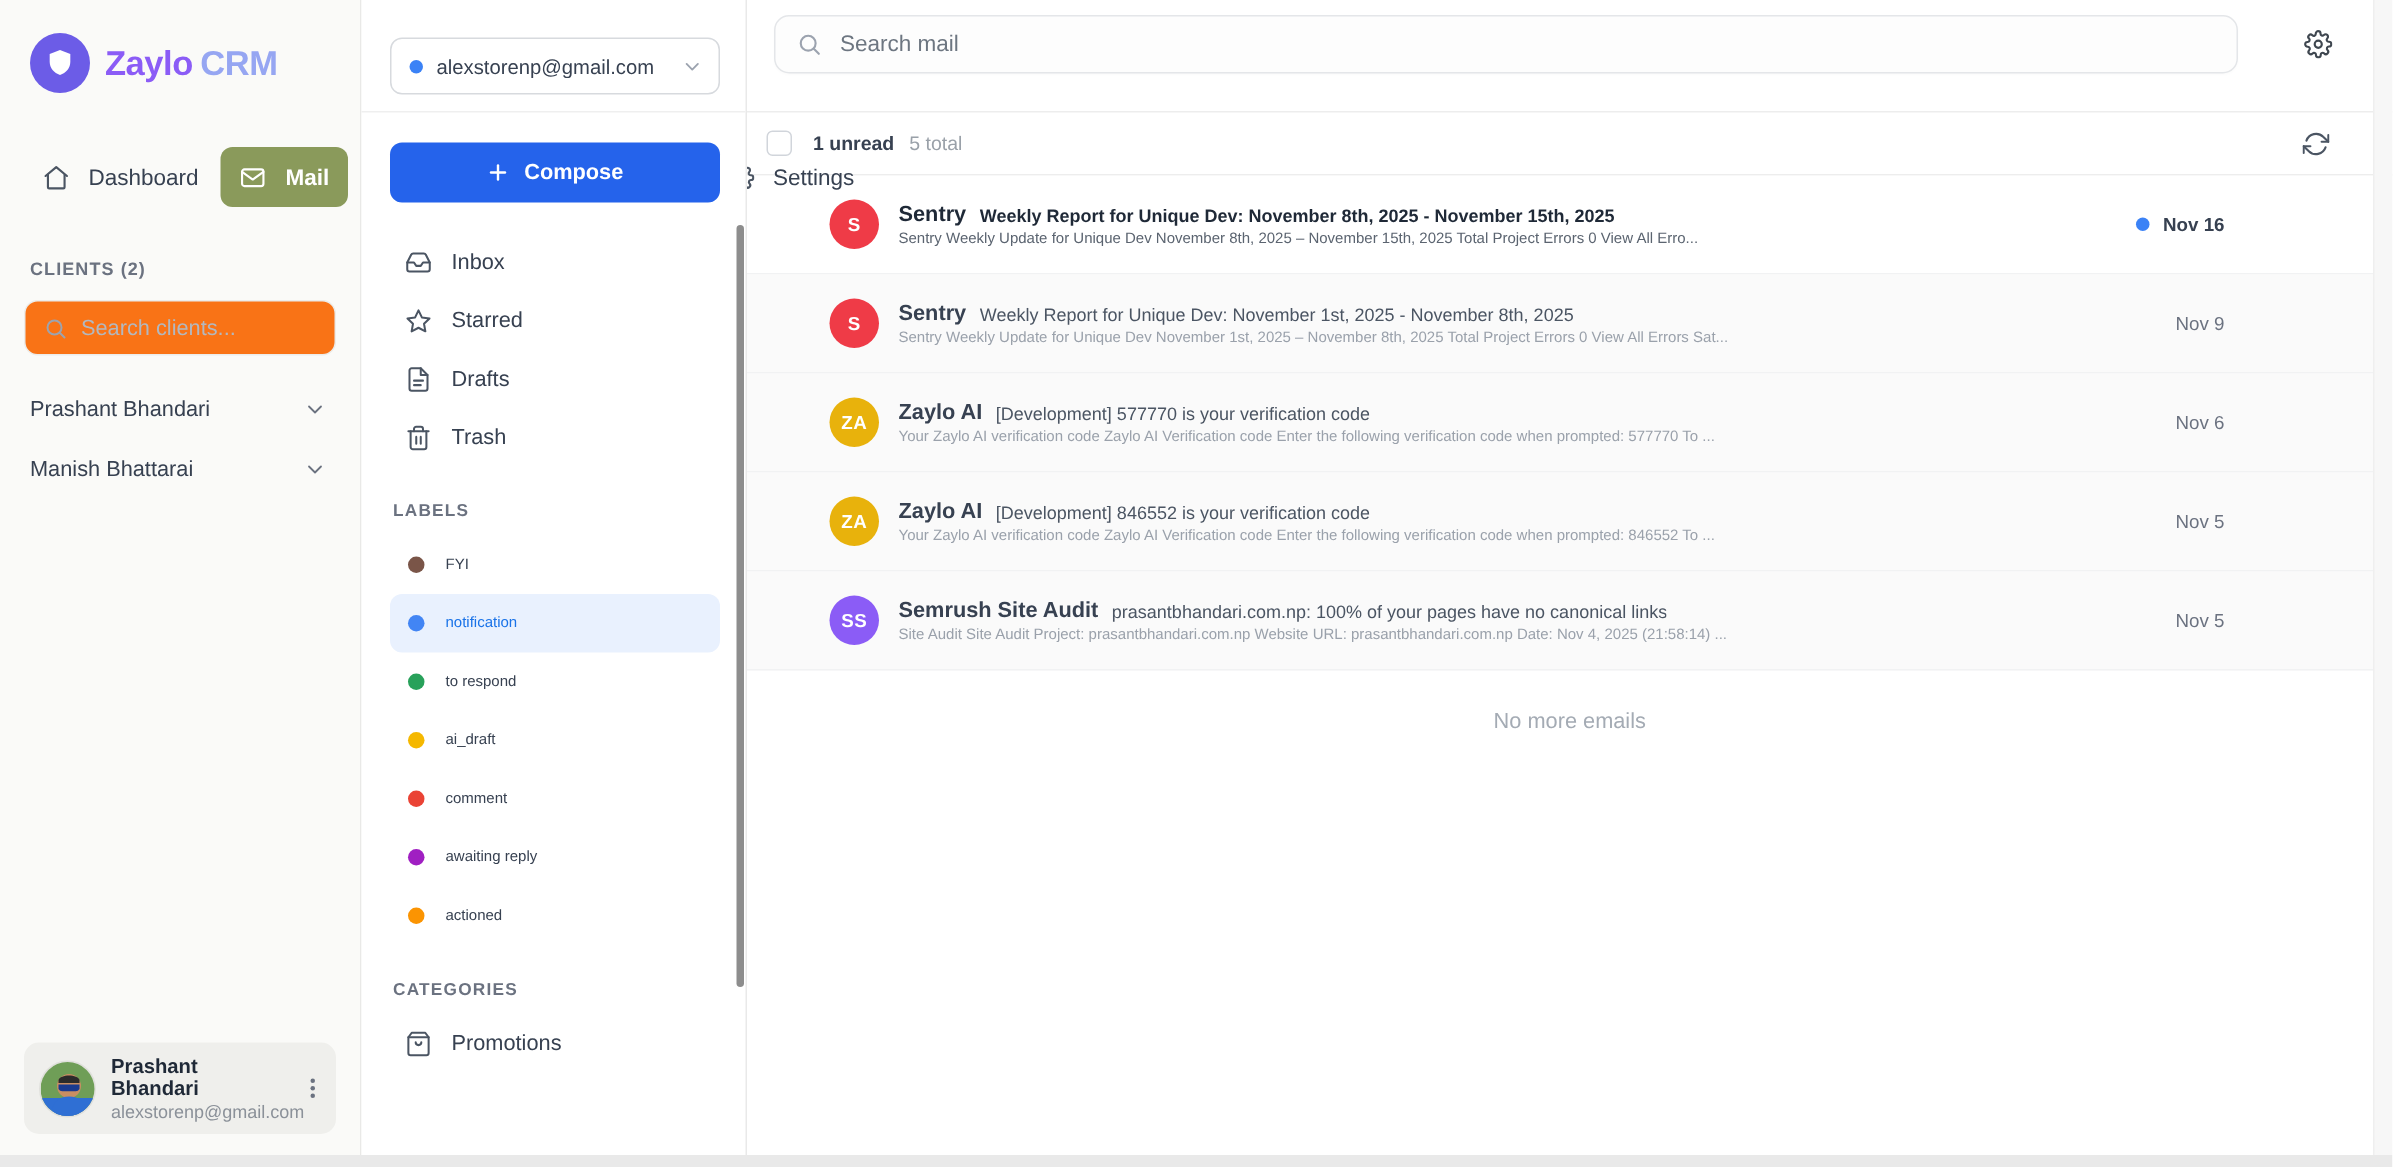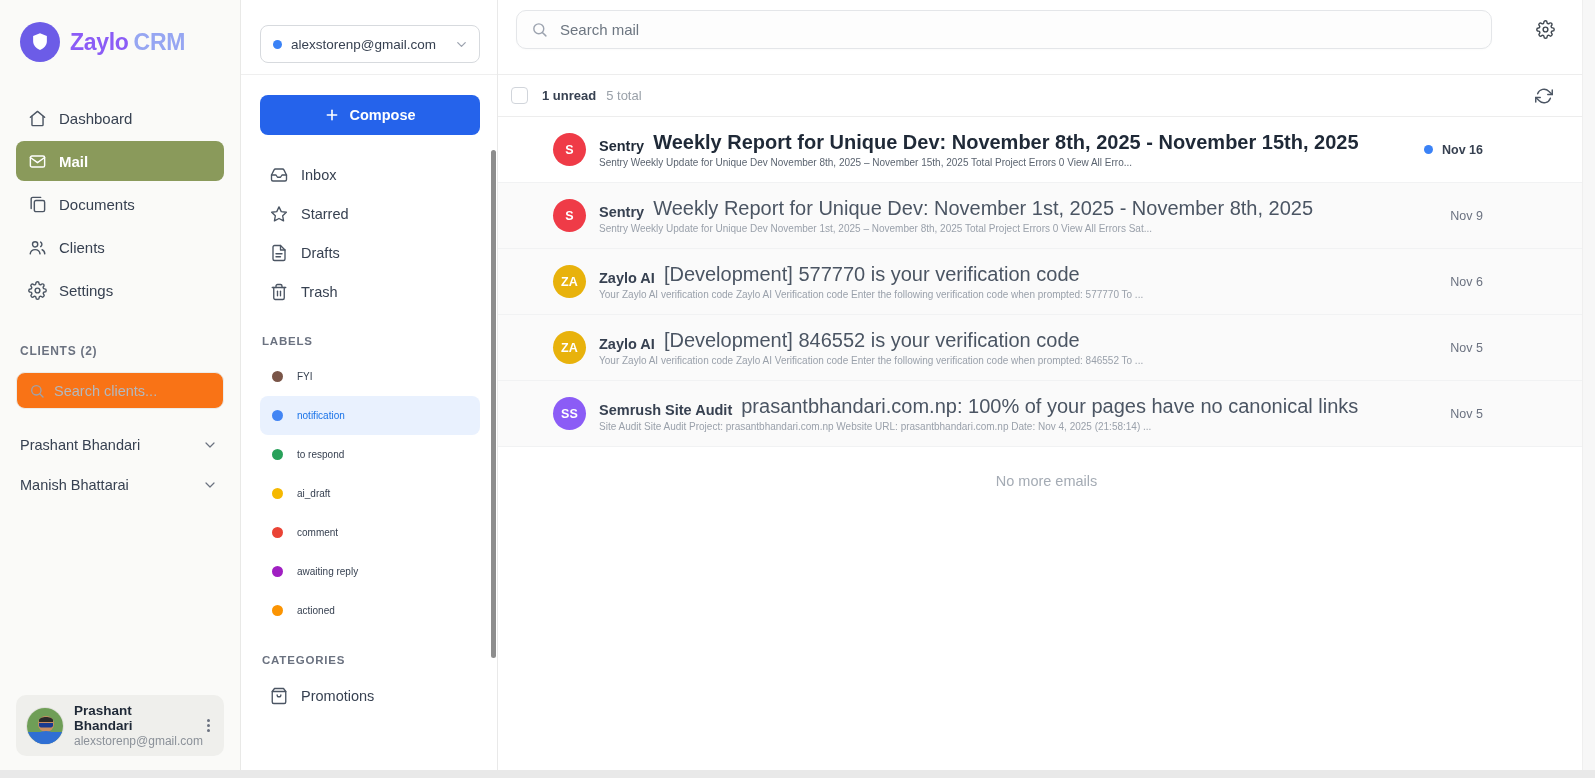--- a/index.html
+++ b/index.html
@@ -18,21 +18,21 @@
   }
   .brand { display:flex; align-items:center; gap:10px; padding-left:4px; }
   .brand-logo {
     width:40px; height:40px; border-radius:50%; background:#6c5ce7;
     display:flex; align-items:center; justify-content:center; flex:none;
   }
   .brand-text { font-size:23px; font-weight:700; letter-spacing:-0.3px; }
   .brand-text .p1 { color:#8b5cf6; }
   .brand-text .p2 { color:#96a6f2; font-weight:600; margin-left:5px; }
 
-  .nav { margin-top:36px; display:flex; flex-direction:column; gap:3px; }
+  .nav { margin-top:36px; display:flex; flex-direction:row; gap:3px; }
   .nav-item {
     display:flex; align-items:center; gap:12px; height:40px;
     padding:0 12px; border-radius:8px; font-size:15px; color:#374151;
     cursor:pointer;
   }
   .nav-item svg { width:19px; height:19px; stroke:#4b5563; }
   .nav-item.active { background:#8a9a5b; color:#ffffff; font-weight:600; }
   .nav-item.active svg { stroke:#ffffff; }
 
   .clients-header {
@@ -157,21 +157,21 @@
   }
   .email-row.unread { background:#ffffff; }
   .email-avatar {
     width:33px; height:33px; border-radius:50%; flex:none;
     display:flex; align-items:center; justify-content:center;
     color:#fff; font-size:12.5px; font-weight:700; letter-spacing:0.02em;
   }
   .email-body { flex:1; min-width:0; }
   .email-line1 { display:flex; gap:9px; align-items:flex-end; white-space:nowrap; overflow:hidden; }
   .email-sender { font-size:14.5px; font-weight:600; color:#374151; flex:none; }
-  .email-subject { font-size:20px; color:#4b5563; overflow:hidden; text-overflow:ellipsis; }
+  .email-subject { font-size:12px; color:#4b5563; overflow:hidden; text-overflow:ellipsis; }
   .email-row.unread .email-sender,
   .email-row.unread .email-subject { font-weight:700; color:#1f2937; }
   .email-snippet {
     font-size:10px; color:#9aa1ab; margin-top:3px;
     white-space:nowrap; overflow:hidden; text-overflow:ellipsis;
   }
   .email-row.unread .email-snippet { color:#5b6470; }
   .email-meta { display:flex; align-items:center; gap:9px; flex:none; }
   .unread-dot { width:9px; height:9px; border-radius:50%; background:#3b82f6; }
   .email-date { font-size:12.5px; color:#6b7280; white-space:nowrap; }

